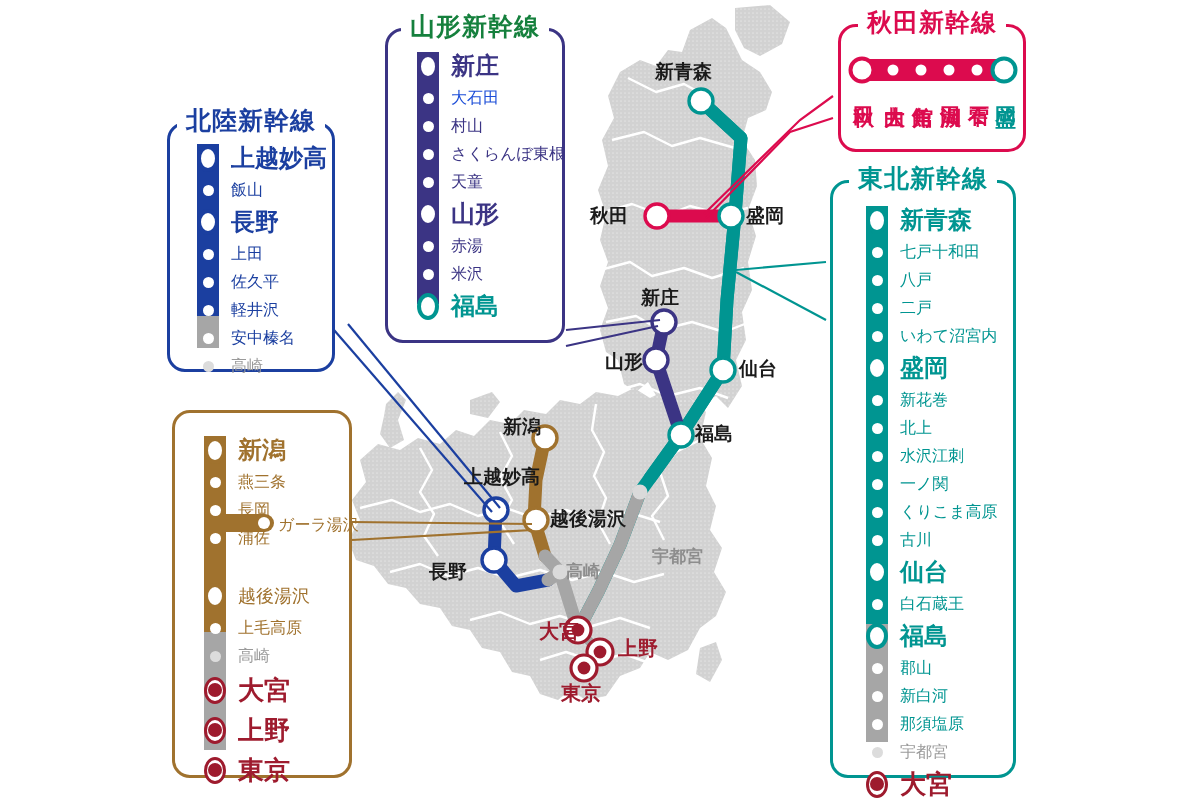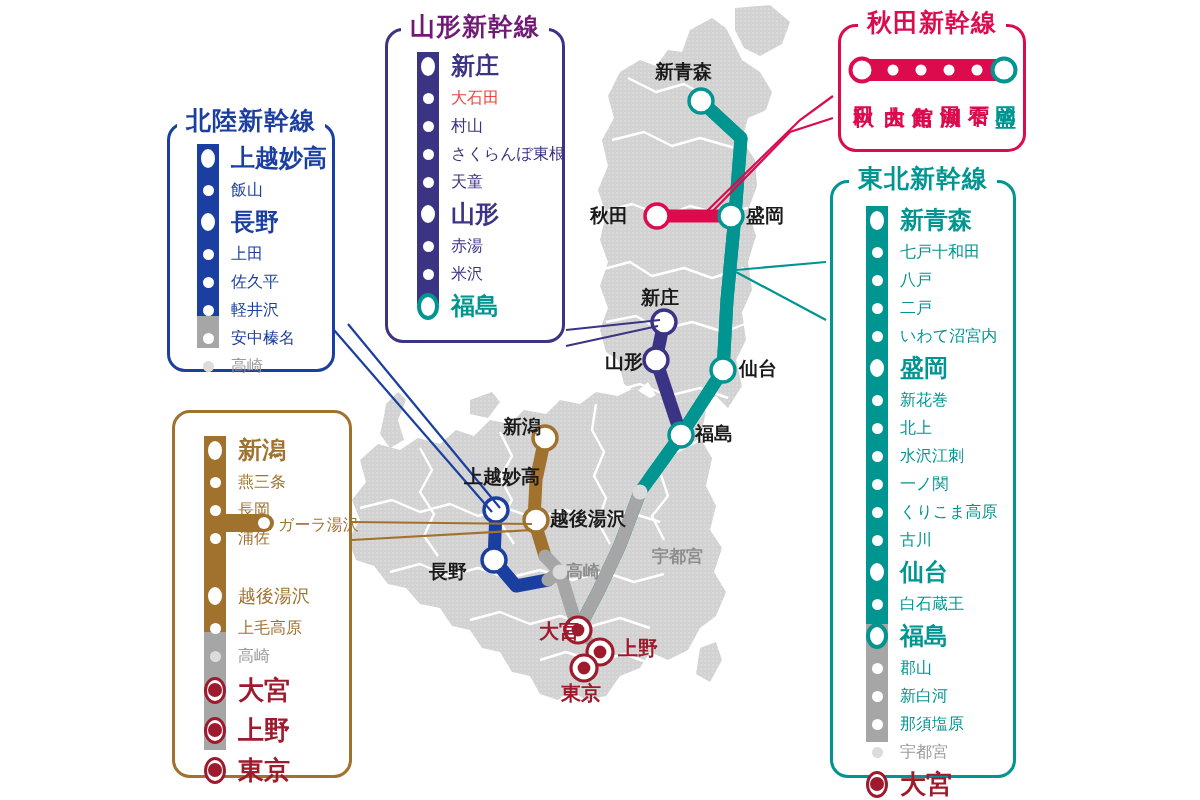--- a/index.html
+++ b/index.html
@@ -294,35 +294,35 @@
               <span class="dot-small" style="background:#DCDCDC;"></span>
             </span>
           <span class="slabel gray">高崎</span>
         </div>
       </div>
     </div>
   </div>
 
   <div class="panel" style="left:385px;top:28px;width:180px;height:315px;">
     <div class="panel-frame" style="border-color:#3B3484;"></div>
-    <div class="panel-title" style="color:#701a75;">山形新幹線</div>
+    <div class="panel-title" style="color:#15803d;">山形新幹線</div>
     <div class="panel-body">
       <div class="seg" style="left:32px;top:24px;height:252px;background:#3B3484;"></div>
       <div class="rows" style="left:32px;top:20px;">
         <div class="srow major">
           <span class="dotwrap">
               <span class="dot-terminal" style="color:#3B3484;"></span>
             </span>
           <span class="slabel major" style="color:#3B3484;">新庄</span>
         </div>
         <div class="srow">
           <span class="dotwrap">
               <span class="dot-small"></span>
             </span>
-          <span class="slabel" style="color:#ef4444;">大石田</span>
+          <span class="slabel" style="color:#1d4ed8;">大石田</span>
         </div>
         <div class="srow">
           <span class="dotwrap">
               <span class="dot-small"></span>
             </span>
           <span class="slabel" style="color:#3B3484;">村山</span>
         </div>
         <div class="srow">
           <span class="dotwrap">
               <span class="dot-small"></span>

